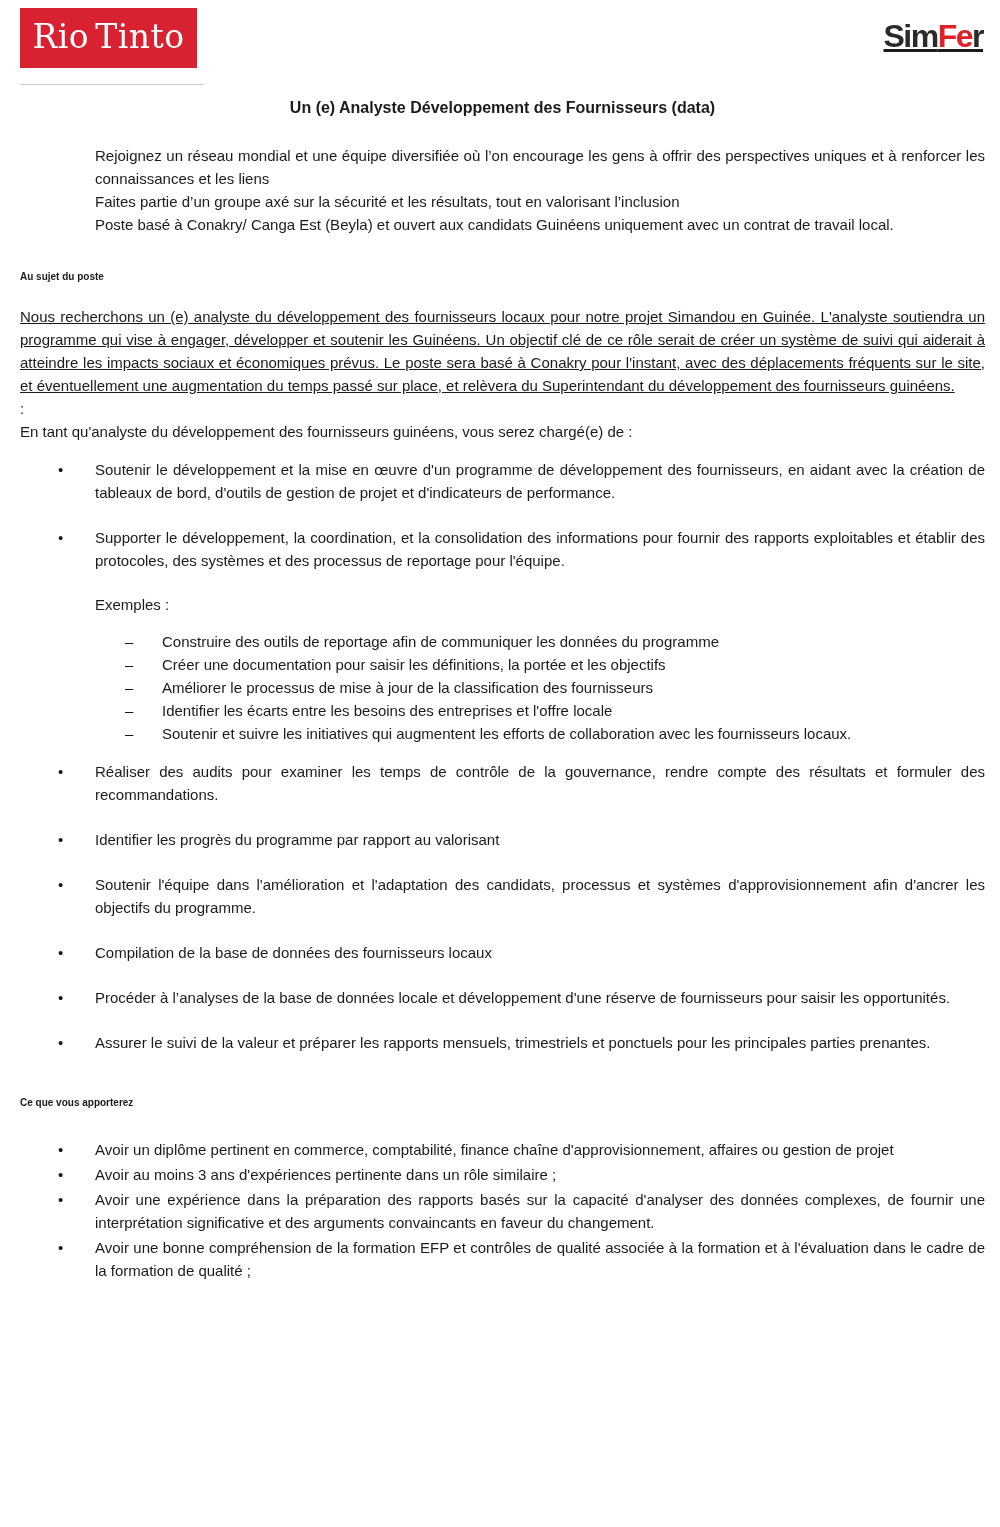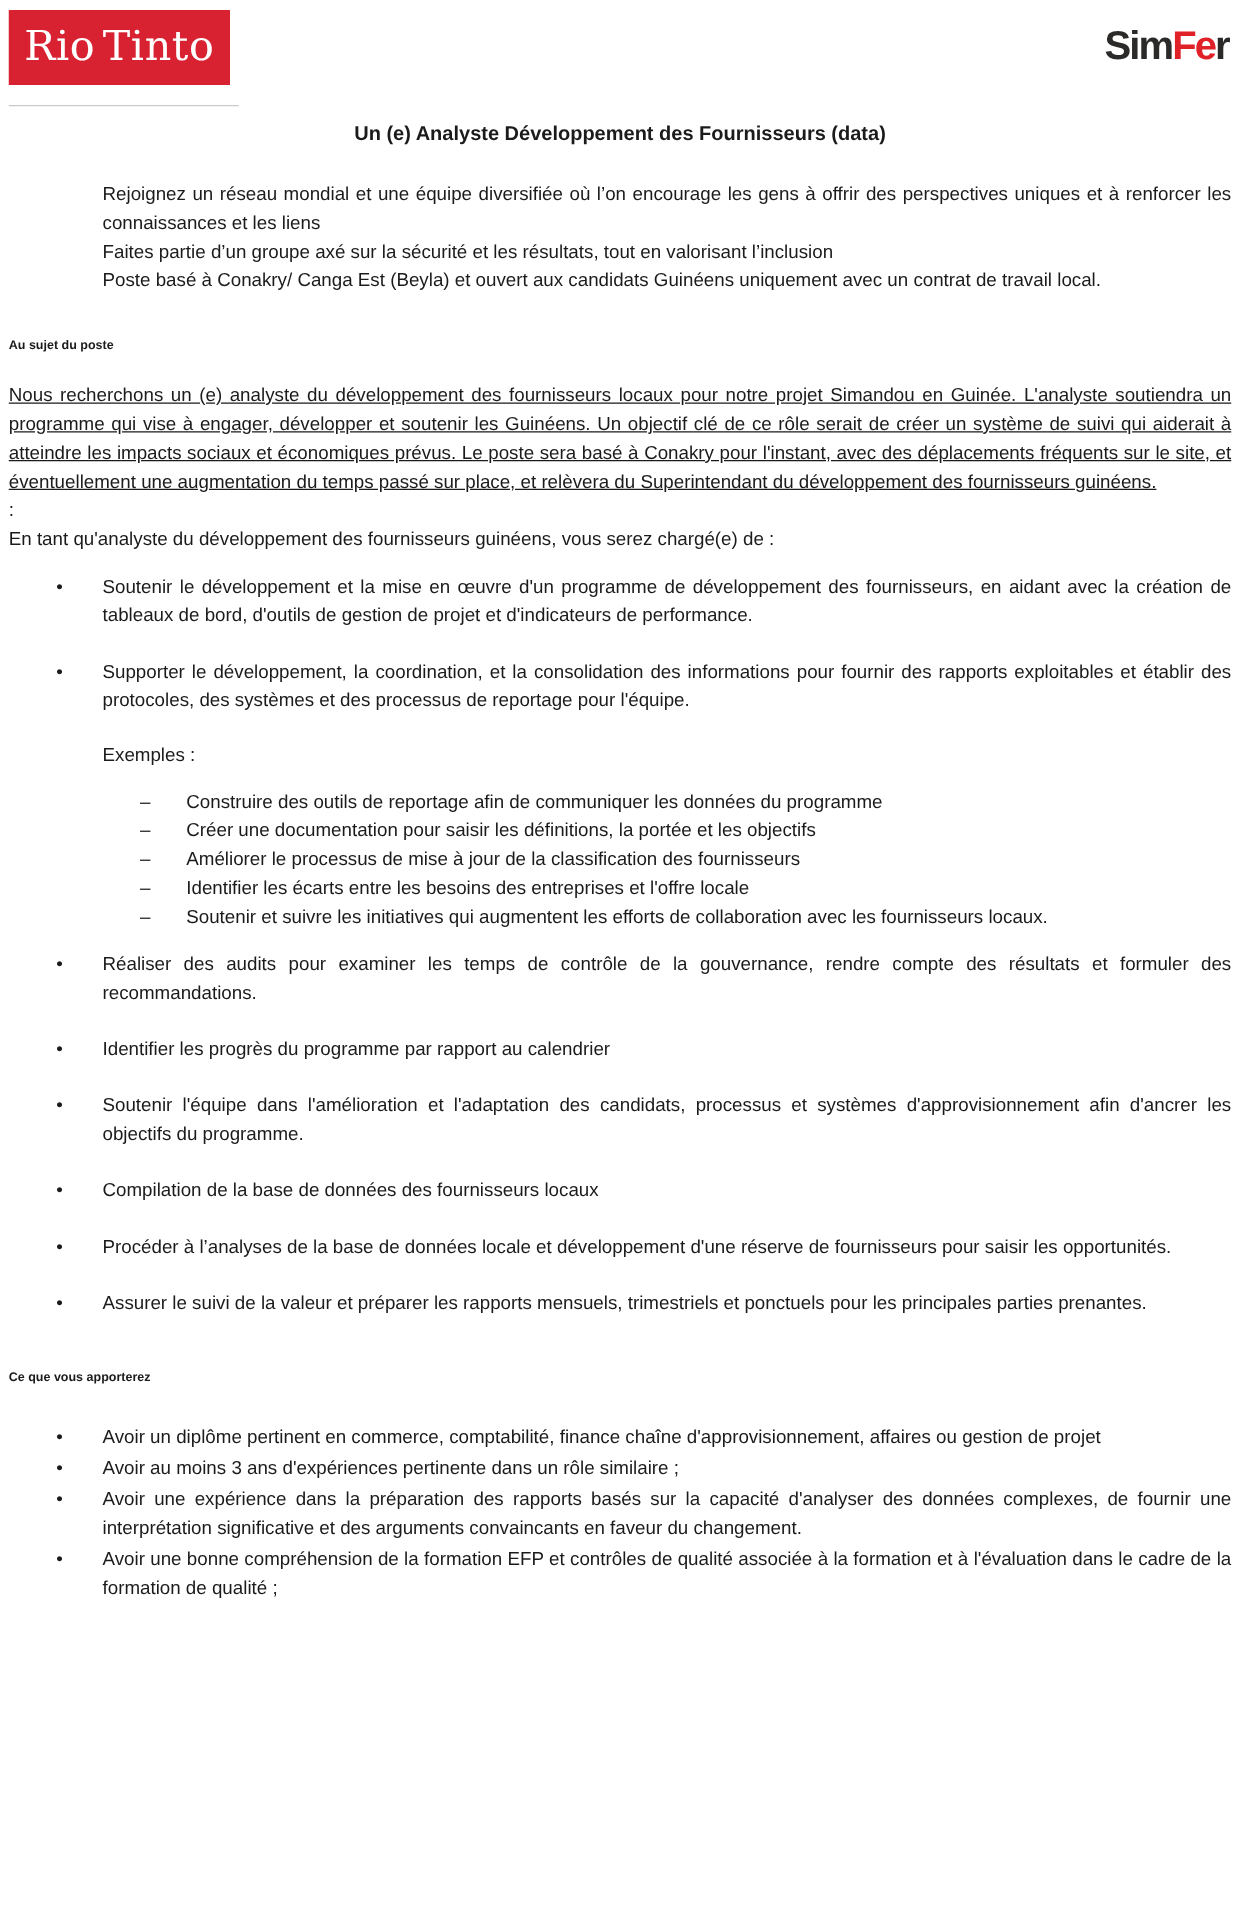--- a/index.html
+++ b/index.html
@@ -3,33 +3,33 @@
 <meta charset="utf-8">
 <style>
   * { margin:0; padding:0; box-sizing:border-box; }
   html,body { background:#ffffff; }
   body {
     width:1000px; height:1527px;
     font-family:"Liberation Sans", sans-serif;
     font-size:15px; line-height:23px; color:#1b1b1b;
     overflow:hidden;
   }
-  .page { width:1000px; height:1527px; padding:8px 15px 0 7px; }
+  .page { width:1000px; height:1527px; padding:8px 15px 0 20px; }
 
   
   .header-row { display:flex; justify-content:space-between; align-items:flex-start; }
   .rt-logo {
     width:177px; height:60px; background:#d92231; color:#ffffff;
     font-family:"DejaVu Serif", serif; font-size:33px; font-weight:500;
     display:flex; align-items:center; justify-content:center;
     word-spacing:-5px; letter-spacing:0.5px; padding-bottom:3px;
   }
   .simfer-logo {
     margin-top:12px; margin-right:2px;
-    font-size:32px; font-weight:bold; letter-spacing:-1.5px; line-height:32px;
+    font-size:32px; font-weight:bold; letter-spacing:-1.5px; line-height:32px;text-decoration:underline;
   }
   .simfer-dark { color:#2b2a29; }
   .simfer-red  { color:#e02128; }
   .logo-underline { width:184px; height:1px; background:#c9c9c9; margin-top:16px; }
 
   
   .doc-title { text-align:center; font-size:16px; font-weight:bold; margin-top:11px; }
 
   
   .intro { margin:25px 0 0 75px; text-align:justify; }
@@ -122,21 +122,21 @@
     </li>
   </ul>
 
   <ul class="bullets spaced">
     <li>
       <span class="marker">•</span>
       <span>Réaliser des audits pour examiner les temps de contrôle de la gouvernance, rendre compte des résultats et formuler des recommandations.</span>
     </li>
     <li>
       <span class="marker">•</span>
-      <span>Identifier les progrès du programme par rapport au calendrier</span>
+      <span>Identifier les progrès du programme par rapport au valorisant</span>
     </li>
     <li>
       <span class="marker">•</span>
       <span>Soutenir l'équipe dans l'amélioration et l'adaptation des candidats, processus et systèmes d'approvisionnement afin d'ancrer les objectifs du programme.</span>
     </li>
     <li>
       <span class="marker">•</span>
       <span>Compilation de la base de données des fournisseurs locaux</span>
     </li>
     <li>

